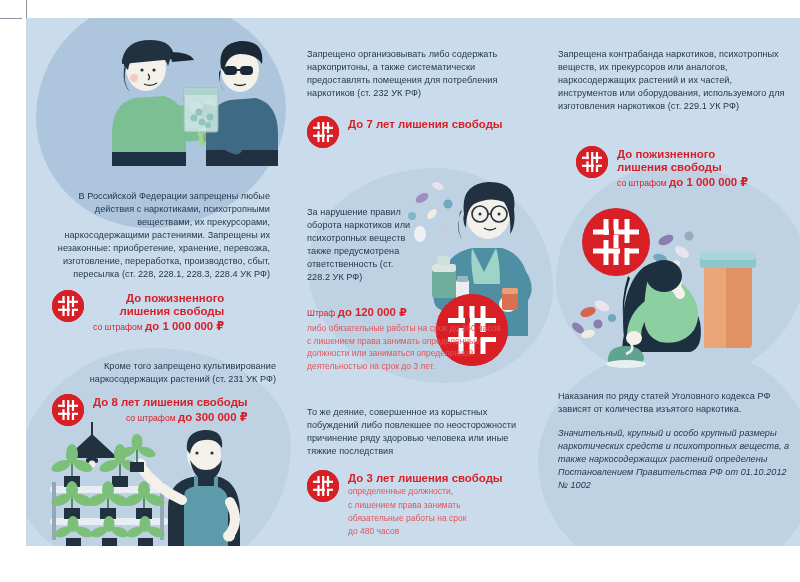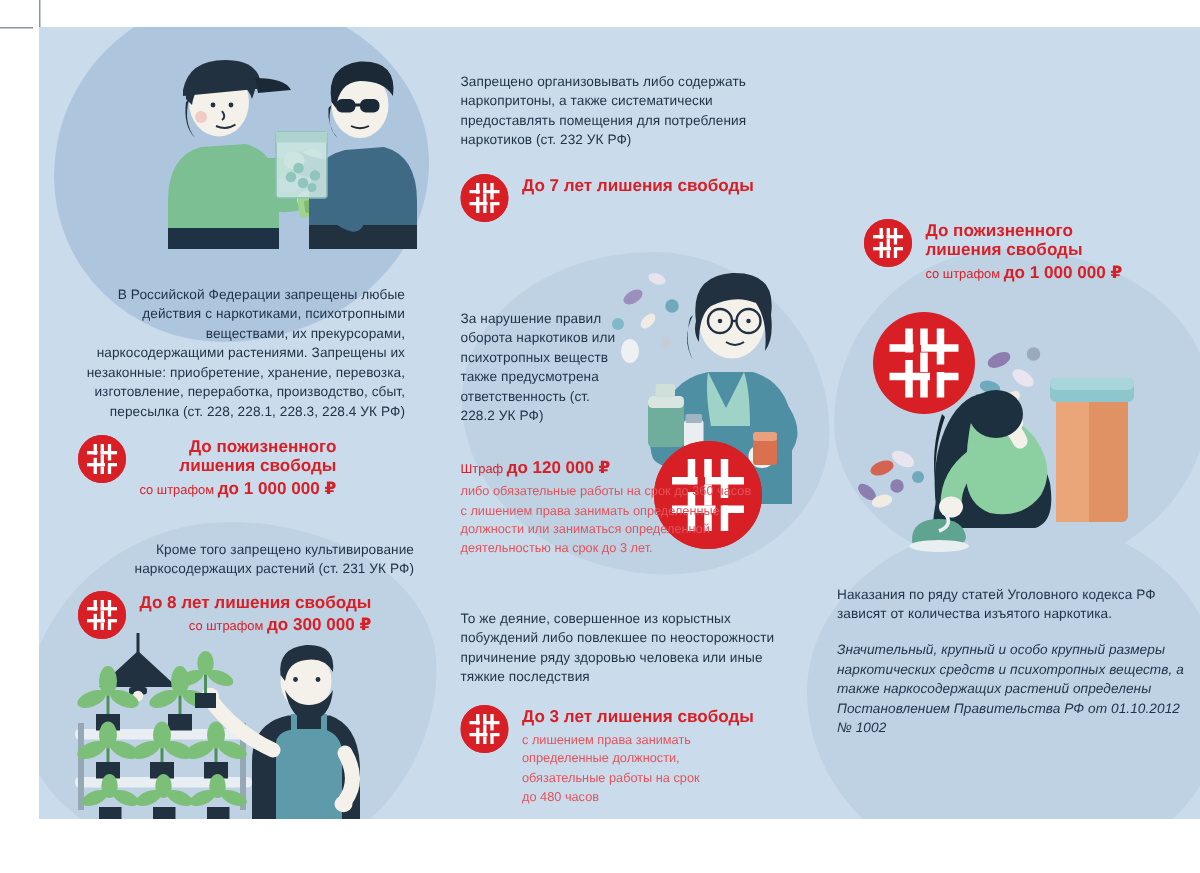--- a/index.html
+++ b/index.html
@@ -468,30 +468,33 @@
                 <line x1="21" y1="19" x2="21" y2="26"></line>
               <line x1="6" y1="11.8" x2="13" y2="11.8"></line>
                 <line x1="15" y1="11.8" x2="26" y2="11.8"></line>
               <line x1="6" y1="19.8" x2="18" y2="19.8"></line>
                 <line x1="20" y1="19.8" x2="26" y2="19.8"></line>
             </g>
           </svg>
         </div>
         <div class="penalty-text">
           <div class="pen-line">До 3 лет лишения свободы</div>
+          <div class="pen-detail" style="margin-top:0;">определенные должности,</div>
           <div class="pen-detail">с лишением права занимать</div>
-          <div class="pen-detail" style="margin-top:0;">определенные должности,</div>
           <div class="pen-detail" style="margin-top:0;">обязательные работы на срок</div>
           <div class="pen-detail" style="margin-top:0;">до 480 часов</div>
         </div>
       </div>
     </div>
 
     <div class="column" id="col3">
 
+      <div class="block" style="left:24px;top:30px;width:232px;">
+        <div class="body-text">Запрещена контрабанда наркотиков, психотропных веществ, их прекурсоров или аналогов, наркосодержащих растений и их частей, инструментов или оборудования, используемого для изготовления наркотиков (ст. 229.1 УК РФ)</div>
+      </div>
 
       <div class="penalty" style="left:42px;top:128px;">
         <div class="badge">
           <svg class="bars" viewBox="0 0 32 32">
             <circle cx="16" cy="16" r="16" fill="#d81f26"></circle>
             <g stroke="#ffffff" stroke-width="2.2">
               <line x1="11.5" y1="6" x2="11.5" y2="13.2"></line>
                 <line x1="11.5" y1="15.2" x2="11.5" y2="26"></line>
               <line x1="16.2" y1="6" x2="16.2" y2="11"></line>
                 <line x1="16.2" y1="13" x2="16.2" y2="19"></line>

